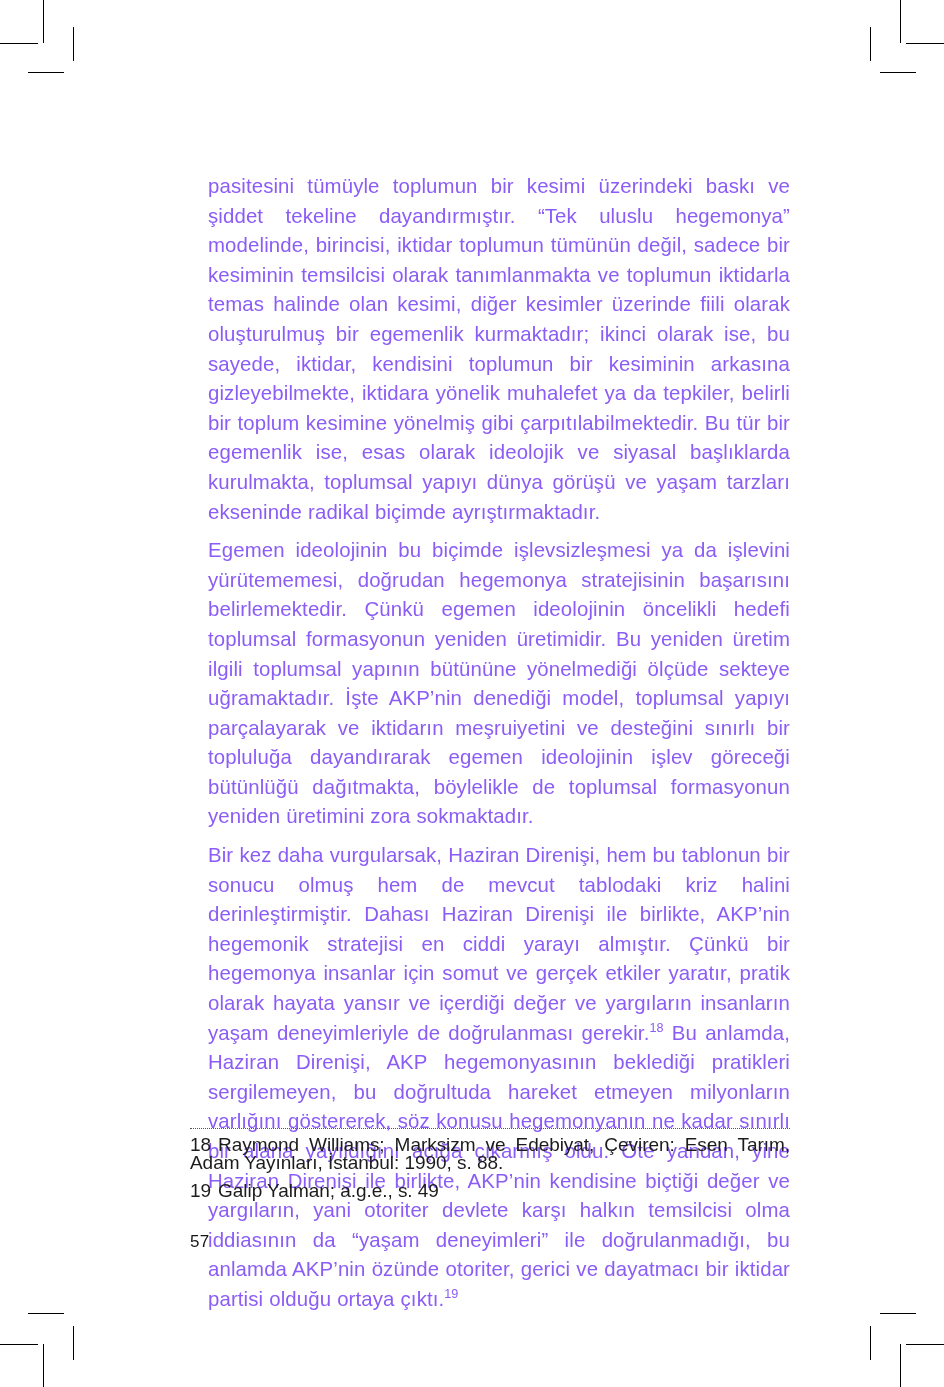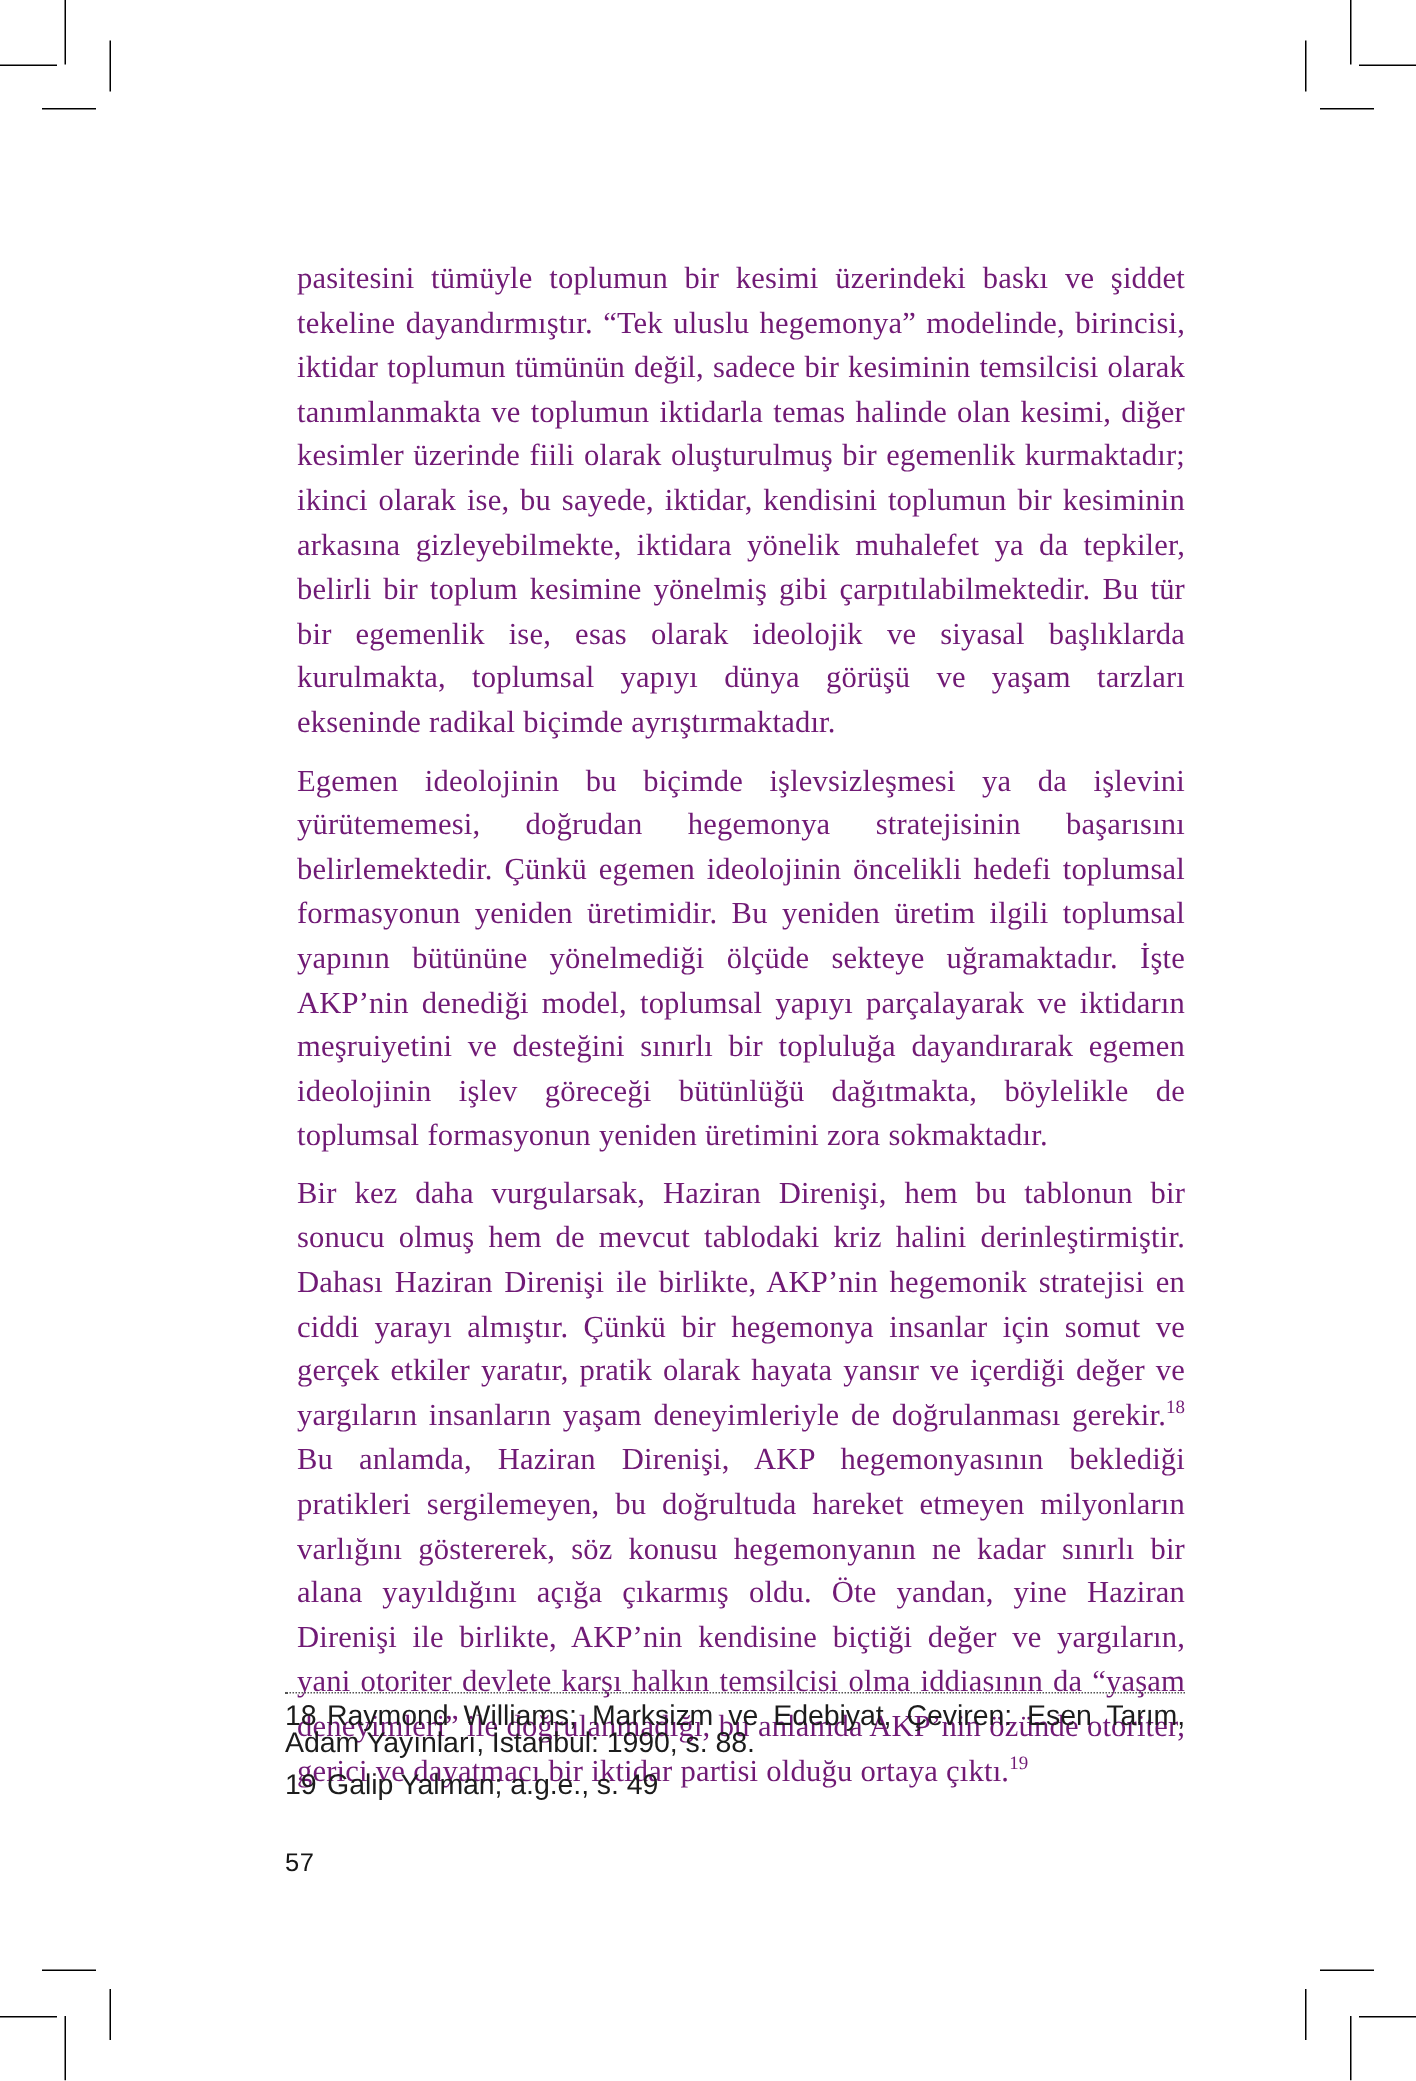--- a/index.html
+++ b/index.html
@@ -35,29 +35,29 @@
   }
 
   .body-text {
     position: absolute;
     left: 0;
     top: 172px;
     width: 600px;
   }
 
   .para {
-    font-family: Liberation Serif, serif;
+    font-family: Liberation Sans, sans-serif;
     font-size: 20.4px;
     line-height: 29.6px;
     text-align: justify;
     text-justify: inter-word;
-    margin: 0 0 9px 8px;
+    margin: 0 0 9px 18px;
     letter-spacing: 0.12px;
     word-spacing: 0.2px;
-    color: #701a75;
+    color: #8b5cf6;
   }
   .para:last-child { margin-bottom: 0; }
 
   sup.fnref {
     font-size: 0.62em;
     vertical-align: super;
     line-height: 0;
     letter-spacing: 0;
   }
 

